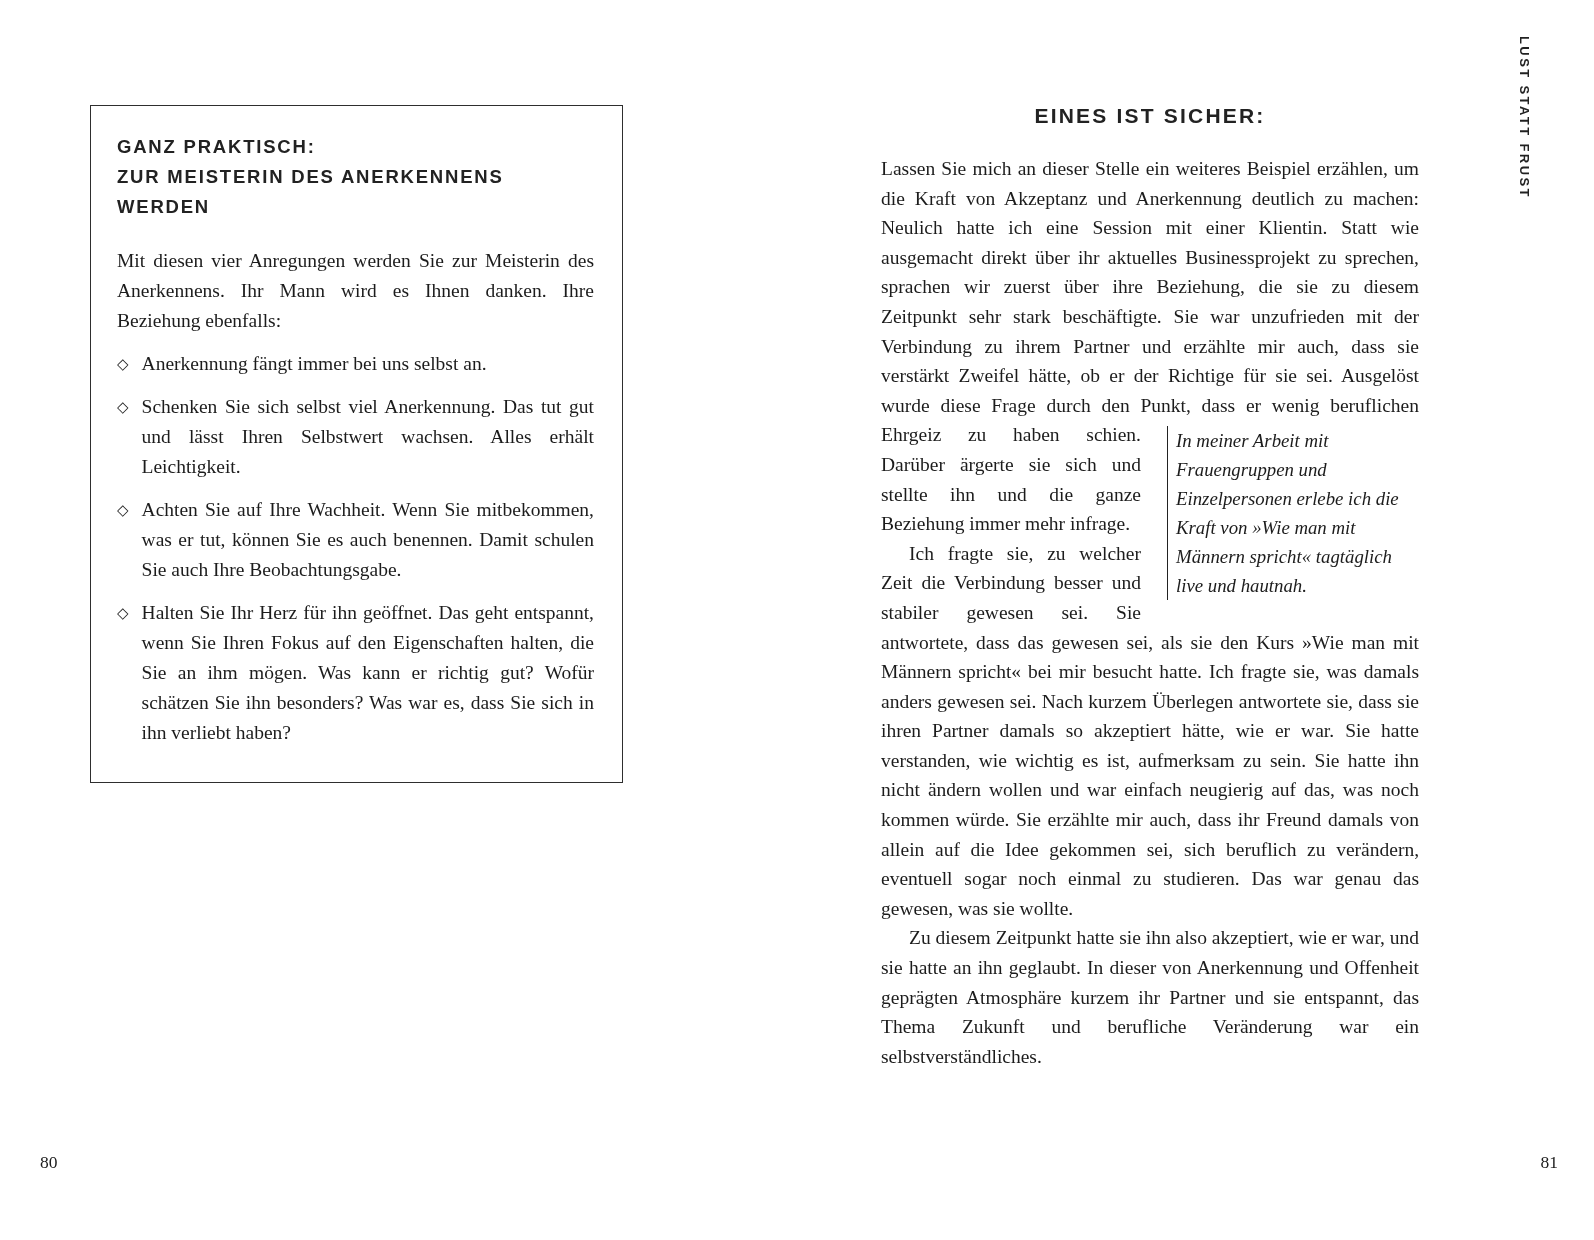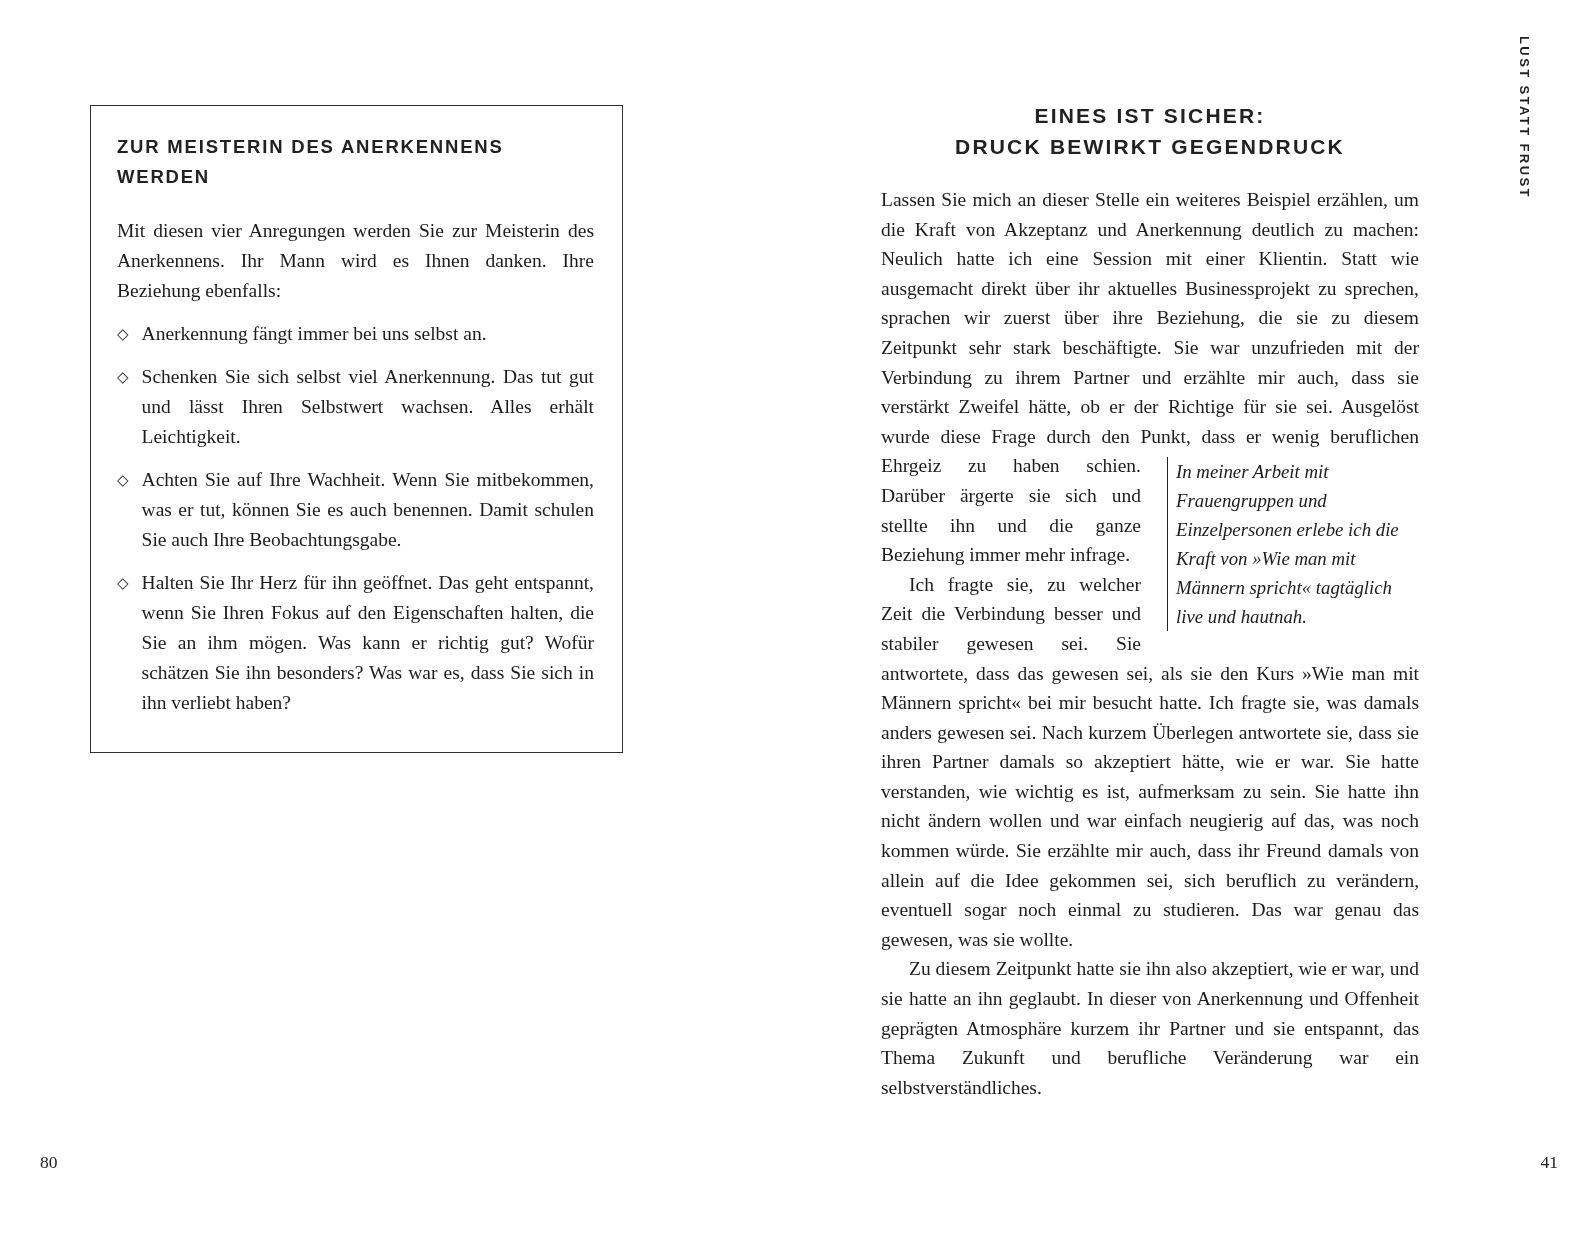--- a/index.html
+++ b/index.html
@@ -116,20 +116,21 @@
     hyphens: auto;
   }
 </style>
 </head>
 <body>
 
 <div class="spread">
 
   <div class="practical-box">
     <div class="box-heading">
+      <div>GANZ PRAKTISCH:</div>
       <div>ZUR MEISTERIN DES ANERKENNENS</div>
       <div>WERDEN</div>
     </div>
     <p class="box-intro">Mit diesen vier Anregungen werden Sie zur Meisterin des Anerkennens. Ihr Mann wird es Ihnen danken. Ihre Beziehung ebenfalls:</p>
     <ul class="bullet-list">
       <li class="bullet-item">
         <span class="bullet-glyph">◇</span>
         <span class="bullet-text">Anerkennung fängt immer bei uns selbst an.</span>
       </li>
       <li class="bullet-item">
@@ -147,25 +148,24 @@
     </ul>
   </div>
 
   <div class="page-num page-num-left">80</div>
 
   <div class="running-head">LUST STATT FRUST</div>
 
   <div class="right-column">
     <div class="section-heading">
       <div>EINES IST SICHER:</div>
-      <div>DRUCK BEWIRKT GEGENDRUCK</div>
     </div>
 
     <div class="body-flow">
       <p><span>Lassen Sie mich an dieser Stelle ein weiteres Beispiel erzählen, um die Kraft von Akzeptanz und Anerkennung deutlich zu machen: Neulich hatte ich eine Session mit einer Klientin. Statt wie ausgemacht direkt über ihr aktuelles Businessprojekt zu sprechen, sprachen wir zuerst über ihre Beziehung, die sie zu diesem Zeitpunkt sehr stark beschäftigte. Sie war unzufrieden mit der Verbindung zu ihrem Partner und erzählte mir auch, dass sie verstärkt Zweifel hätte, ob er der Richtige für sie sei. Ausgelöst wurde diese Frage durch den Punkt, dass er wenig beruflichen</span><span class="pull-quote">In meiner Arbeit mit Frauengruppen und Einzelpersonen erlebe ich die Kraft von »Wie man mit Männern spricht« tagtäglich live und hautnah.</span><span> Ehrgeiz zu haben schien. Darüber ärgerte sie sich und stellte ihn und die ganze Beziehung immer mehr infrage.</span></p>
       <p class="para-indent">Ich fragte sie, zu welcher Zeit die Verbindung besser und stabiler gewesen sei. Sie antwortete, dass das gewesen sei, als sie den Kurs »Wie man mit Männern spricht« bei mir besucht hatte. Ich fragte sie, was damals anders gewesen sei. Nach kurzem Überlegen antwortete sie, dass sie ihren Partner damals so akzeptiert hätte, wie er war. Sie hatte verstanden, wie wichtig es ist, aufmerksam zu sein. Sie hatte ihn nicht ändern wollen und war einfach neugierig auf das, was noch kommen würde. Sie erzählte mir auch, dass ihr Freund damals von allein auf die Idee gekommen sei, sich beruflich zu verändern, eventuell sogar noch einmal zu studieren. Das war genau das gewesen, was sie wollte.</p>
       <p class="para-indent">Zu diesem Zeitpunkt hatte sie ihn also akzeptiert, wie er war, und sie hatte an ihn geglaubt. In dieser von Anerkennung und Offenheit geprägten Atmosphäre kurzem ihr Partner und sie entspannt, das Thema Zukunft und berufliche Veränderung war ein selbstverständliches.</p>
     </div>
   </div>
 
-  <div class="page-num page-num-right">41</div>
+  <div class="page-num page-num-right">81</div>
 
 </div>
 
 </body></html>

